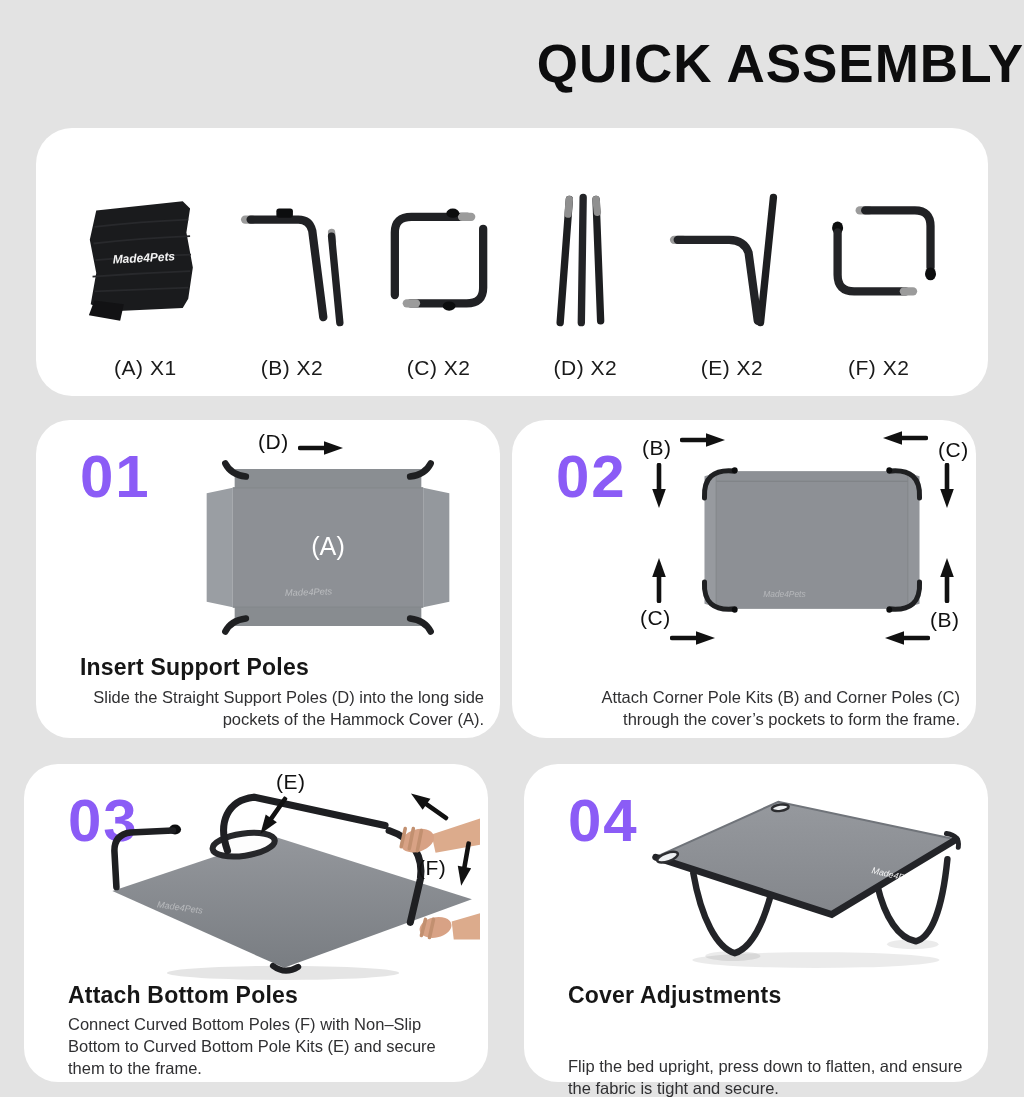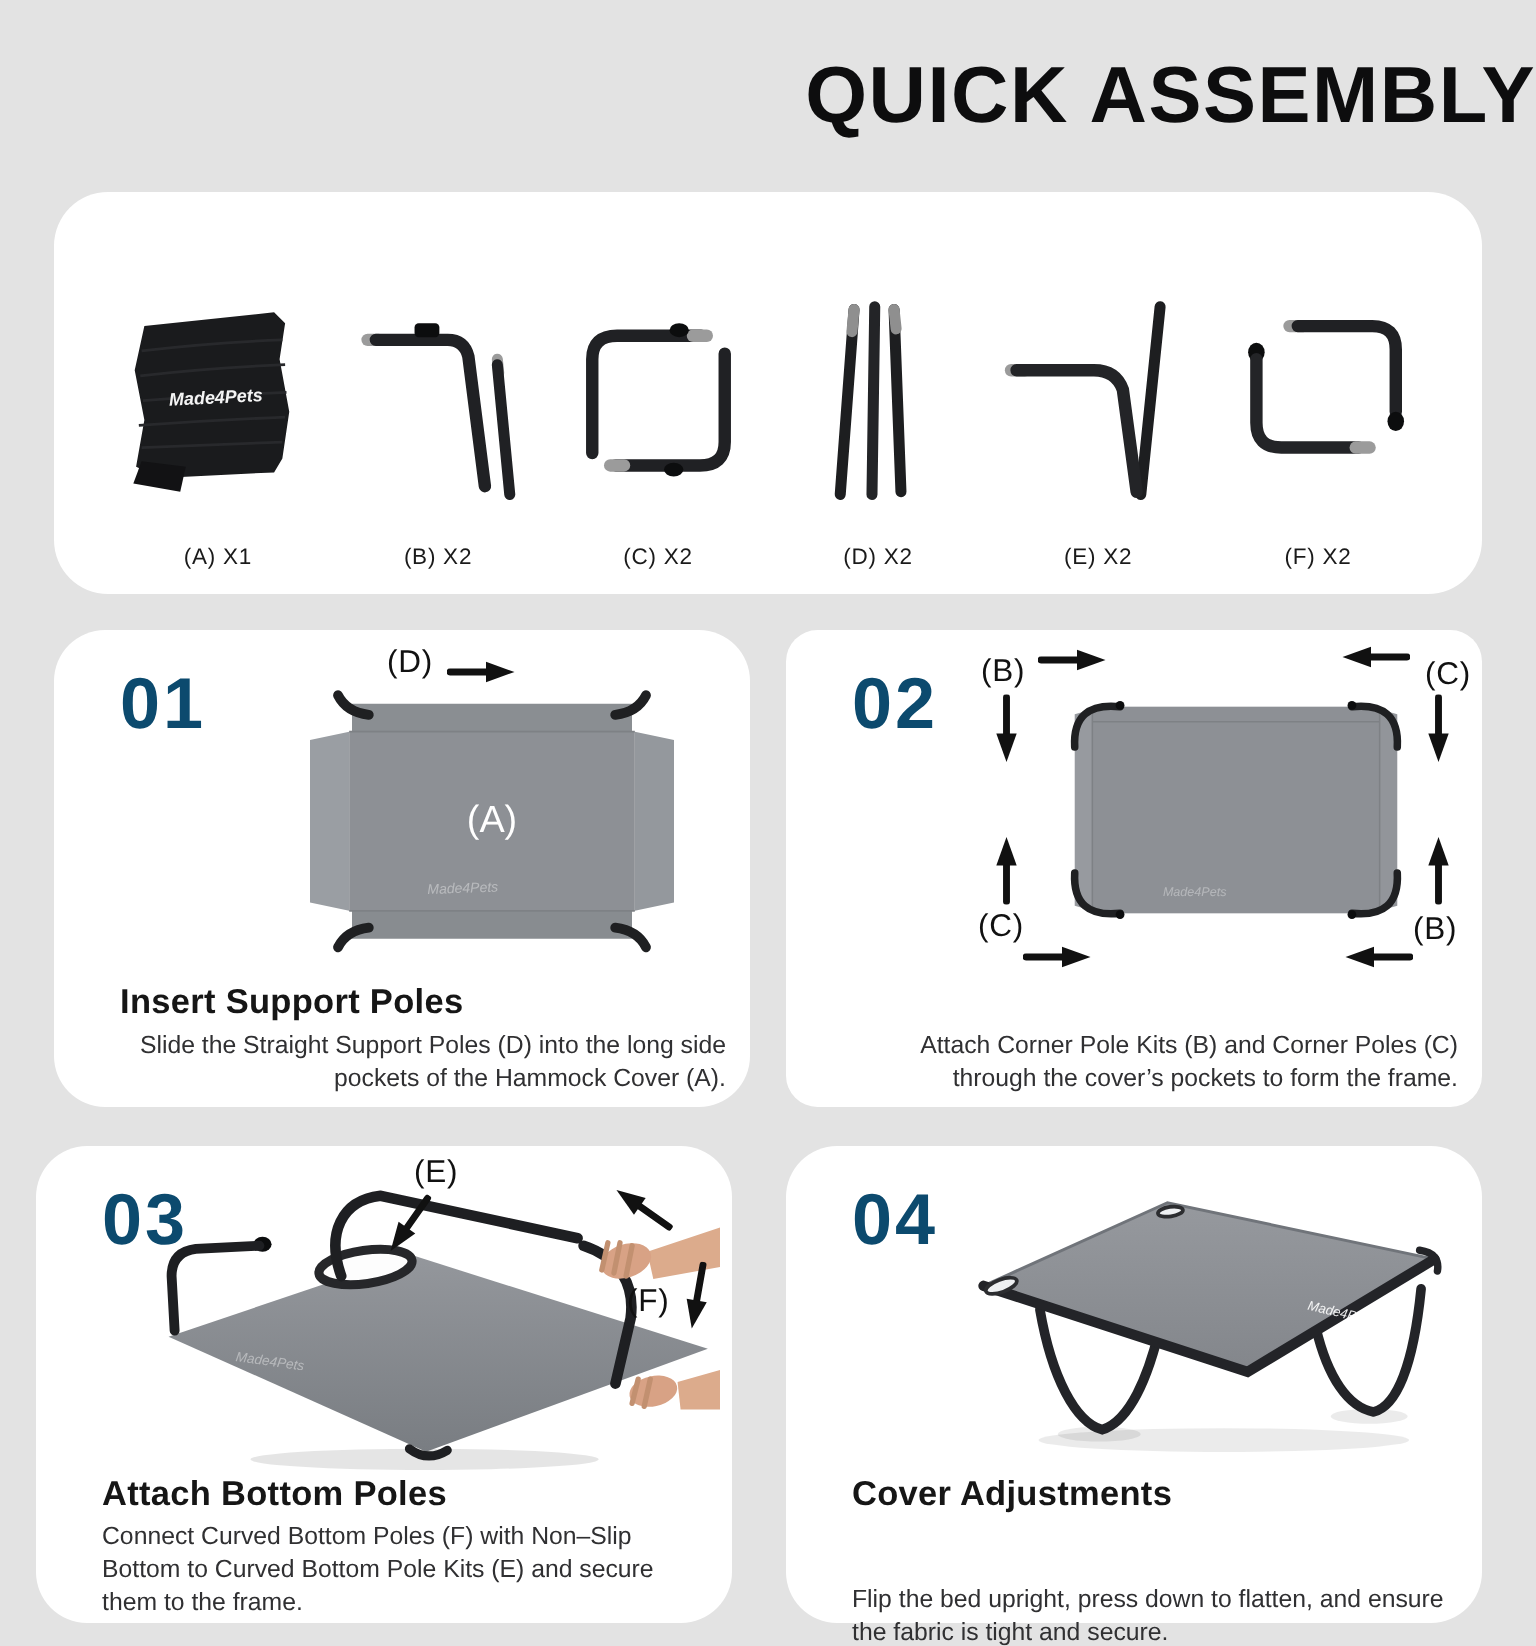--- a/index.html
+++ b/index.html
@@ -16,31 +16,31 @@
     text-align:right; font-size:53px; font-weight:700;
     letter-spacing:1px; color:#0d0d0e;
   }
   .card { position:absolute; background:#ffffff; border-radius:36px; }
   .parts-card {
     left:36px; top:128px; width:952px; height:268px;
     display:flex; align-items:stretch; padding:22px 36px 16px;
   }
   .part { flex:1; display:flex; flex-direction:column; align-items:center; justify-content:flex-end; }
   .part-fig { height:174px; display:flex; align-items:center; justify-content:center; }
-  .part-label { margin-top:8px; font-size:15px; color:#1a1a1a; letter-spacing:.5px; }
+  .part-label { margin-top:8px; font-size:21px; color:#1a1a1a; letter-spacing:.5px; }
 
   .step-card { width:464px; height:318px; border-radius:34px; }
   #s1 { left:36px;  top:420px; }
-  #s2 { left:524px; top:420px;border-radius:21px; }
+  #s2 { left:512px; top:420px; }
   #s3 { left:24px;  top:764px; }
   #s4 { left:524px; top:764px; }
 
   .step-number {
     position:absolute; left:44px; top:22px;
-    font-size:48px; font-weight:700; letter-spacing:2px; color:#0c4a6e;
+    font-size:60px; font-weight:700; letter-spacing:2px; color:#8b5cf6;
   }
   .step-title {
     position:absolute; left:44px; font-size:23px; font-weight:700;
     color:#161616; letter-spacing:.2px;
   }
   .step-desc {
     position:absolute; left:44px; width:404px;
     font-size:16.5px; line-height:1.33; color:#303032;
   }
   #s1 .step-title, #s2 .step-title { top:234px; }

